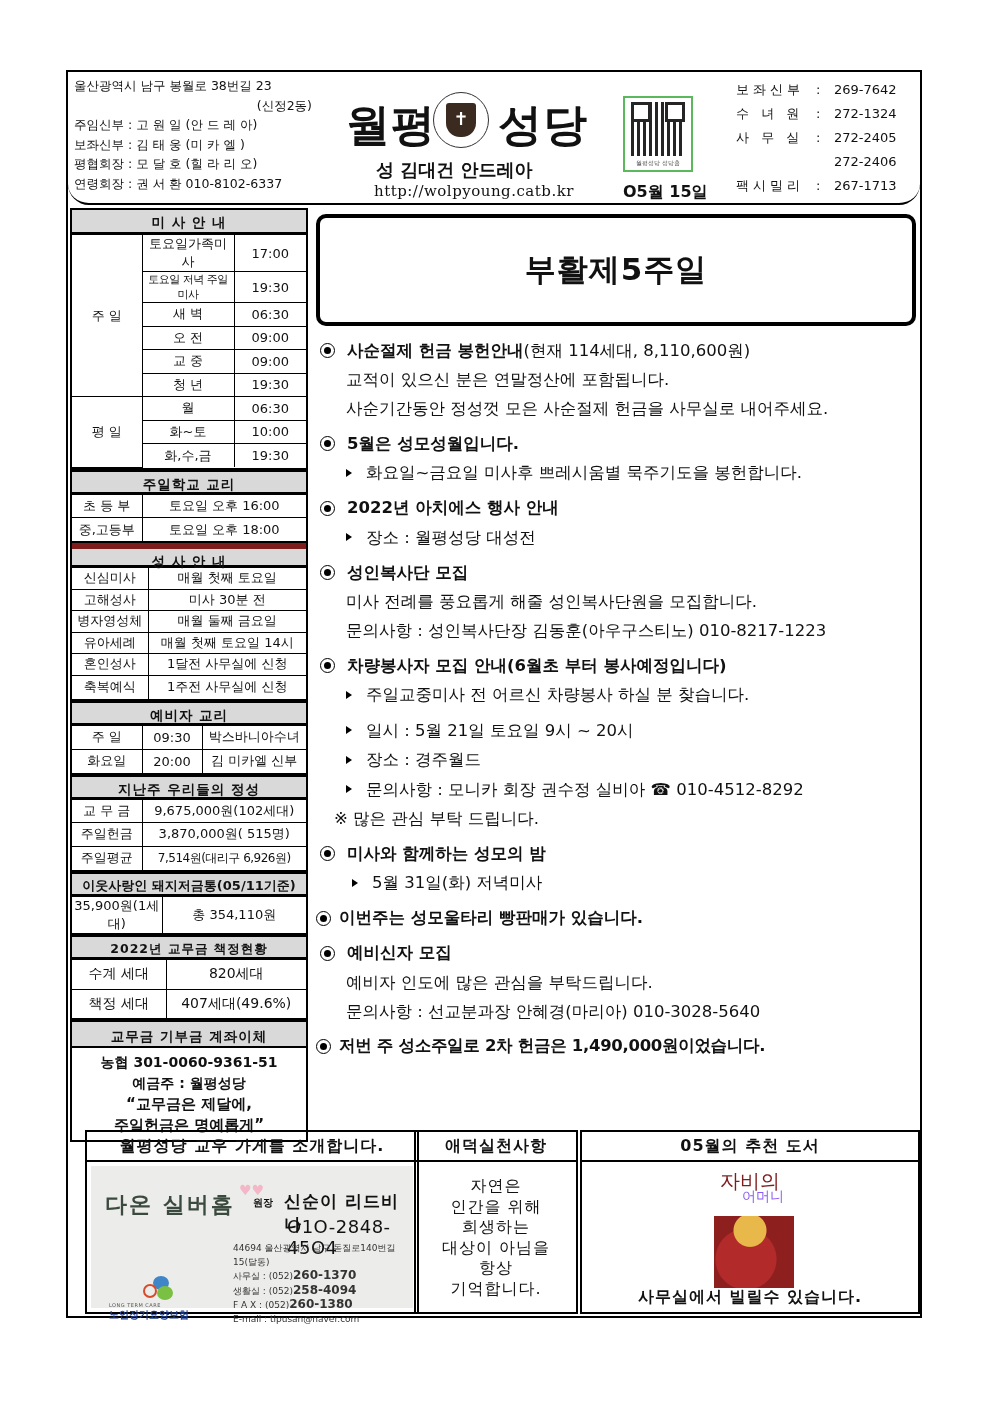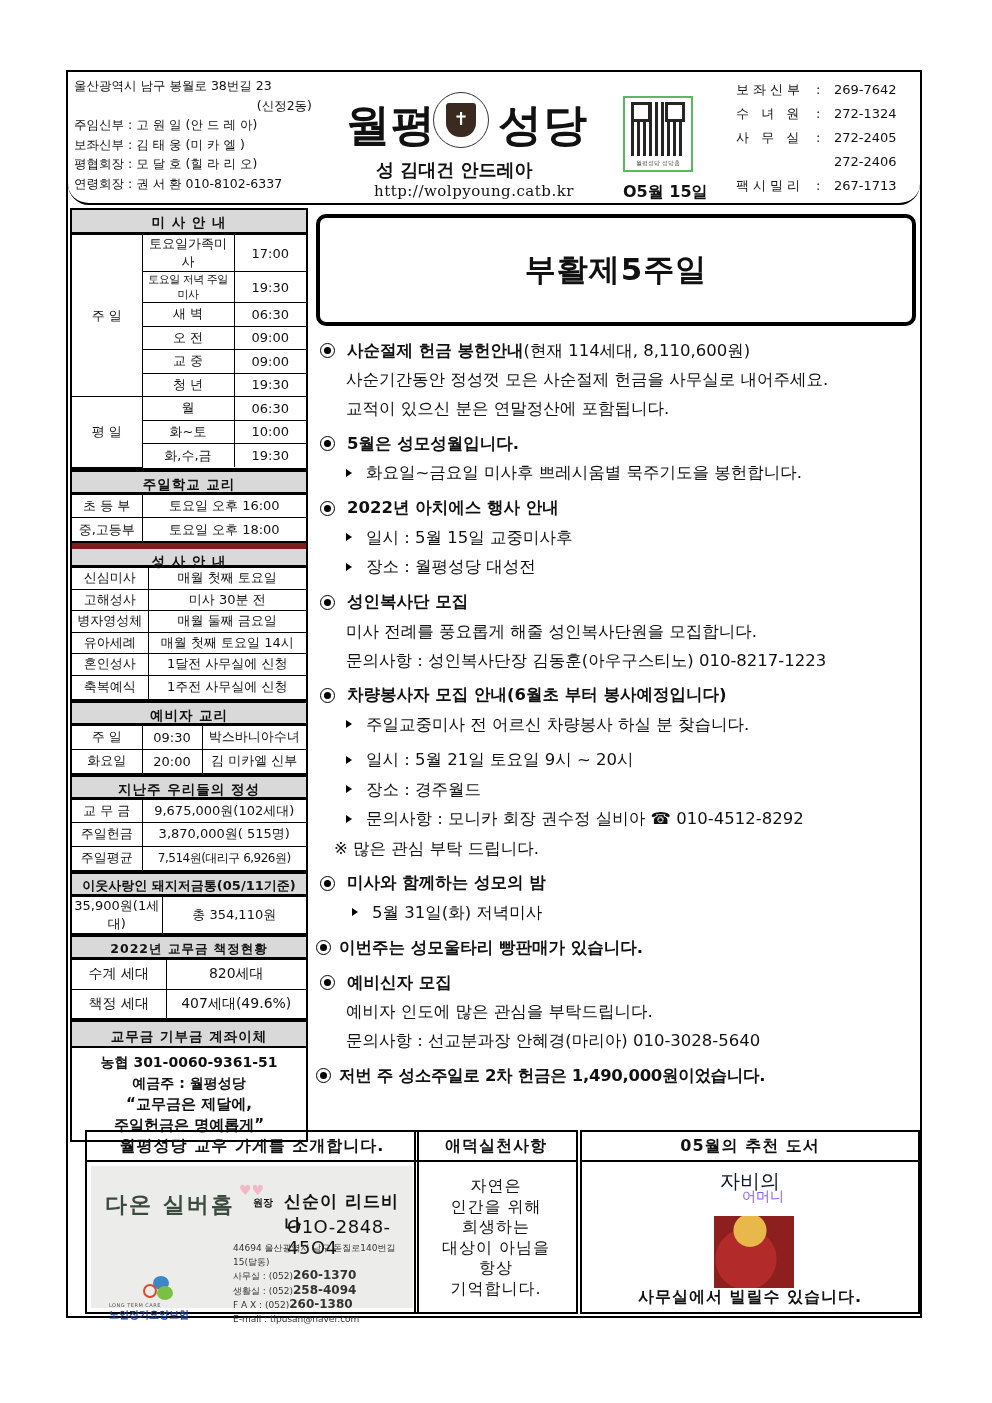--- a/index.html
+++ b/index.html
@@ -67,21 +67,21 @@
   .card .phone { position: absolute; left: 196px; top: 50px; font-size: 18px; letter-spacing: 0.5px; }
   .card .info { position: absolute; left: 142px; top: 76px; font-size: 9px; line-height: 13.5px; color: #333; }
   .card .info b { font-size: 12px; }
   .card .ltc { position: absolute; left: 18px; top: 110px; }
   .card .ltc .mark { width: 30px; height: 26px; margin-left: 34px; position: relative; }
   .card .ltc .mark span { position: absolute; border-radius: 50%; }
   .card .ltc .en { font-size: 5px; color: #555; letter-spacing: 0.5px; }
   .card .ltc .ko { font-size: 10px; font-weight: bold; color: #1a3d8f; }
   .charity { text-align: center; font-size: 16px; line-height: 20.5px; padding-top: 14px; letter-spacing: 1px; }
   .book { position: absolute; left: 132px; top: 36px; width: 80px; height: 120px; background: #fff; }
-  .book .t1 { position: absolute; left: 6px; top: 0; color: #0f172a; font-size: 20px; }
+  .book .t1 { position: absolute; left: 6px; top: 0; color: #7f1d1d; font-size: 20px; }
   .book .t2 { position: absolute; left: 28px; top: 20px; color: #8b5cf6; font-size: 14px; }
   .book .icon { position: absolute; left: 0; top: 48px; width: 80px; height: 72px; background: radial-gradient(circle at 45% 20%, #e8b84a 0 16px, transparent 17px), radial-gradient(circle at 40% 60%, #b22a2a 0 30px, #8e1f1f 31px); }
   .book-caption { position: absolute; left: 0; bottom: 4px; width: 100%; text-align: center; font-size: 16px; font-weight: bold; letter-spacing: 1px; }
 </style>
 </head>
 <body>
 
 <div class="page">
 
   <div class="header">
@@ -316,43 +316,39 @@
     <div class="title-box">부활제5주일</div>
 
     <div class="notices">
 
       <div class="notice">
         <div class="head">
             <span class="bullet-circle"></span>
             <span>사순절제 헌금 봉헌안내</span>
             <span class="normal">(현재 114세대, 8,110,600원)</span>
           </div>
+        <div class="line">교적이 있으신 분은 연말정산에 포함됩니다.</div>
         <div class="line">사순기간동안 정성껏 모은 사순절제 헌금을 사무실로 내어주세요.</div>
-        <div class="line">교적이 있으신 분은 연말정산에 포함됩니다.</div>
       </div>
 
       <div class="notice">
         <div class="head">
             <span class="bullet-circle"></span>
             <span>5월은 성모성월입니다.</span>
           </div>
         <div class="sub">
             <span class="tri"></span>
             <span>화요일~금요일 미사후 쁘레시움별 묵주기도을 봉헌합니다.</span>
           </div>
       </div>
 
       <div class="notice">
         <div class="head">
             <span class="bullet-circle"></span>
             <span>2022년 아치에스 행사 안내</span>
-          </div>
-        <div class="sub">
-            <span class="tri"></span>
-            <span>일시 : 5월 15일 교중미사후</span>
           </div>
         <div class="sub">
             <span class="tri"></span>
             <span>장소 : 월평성당 대성전</span>
           </div>
       </div>
 
       <div class="notice">
         <div class="head">
             <span class="bullet-circle"></span>

